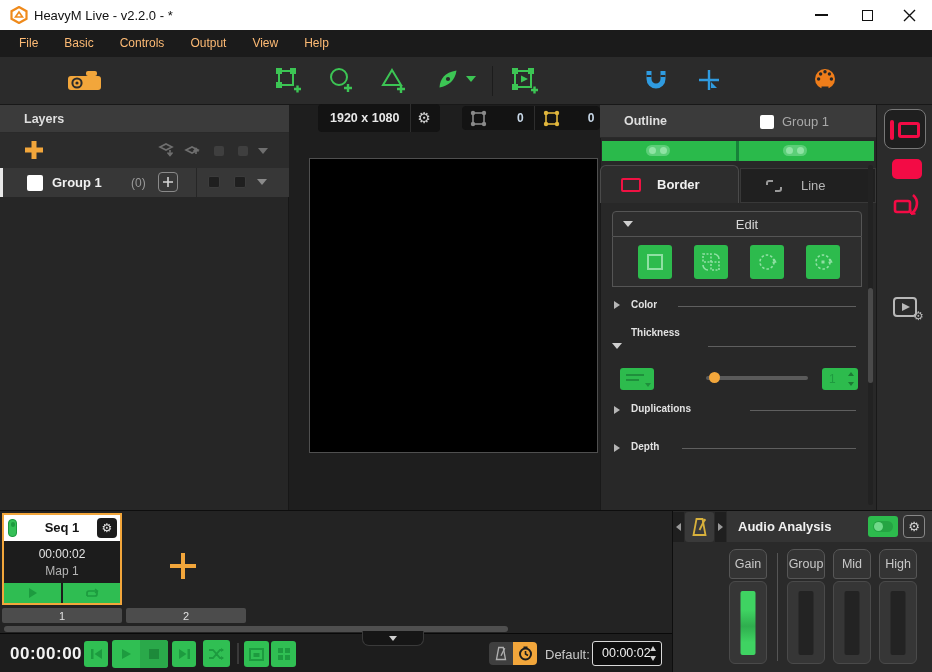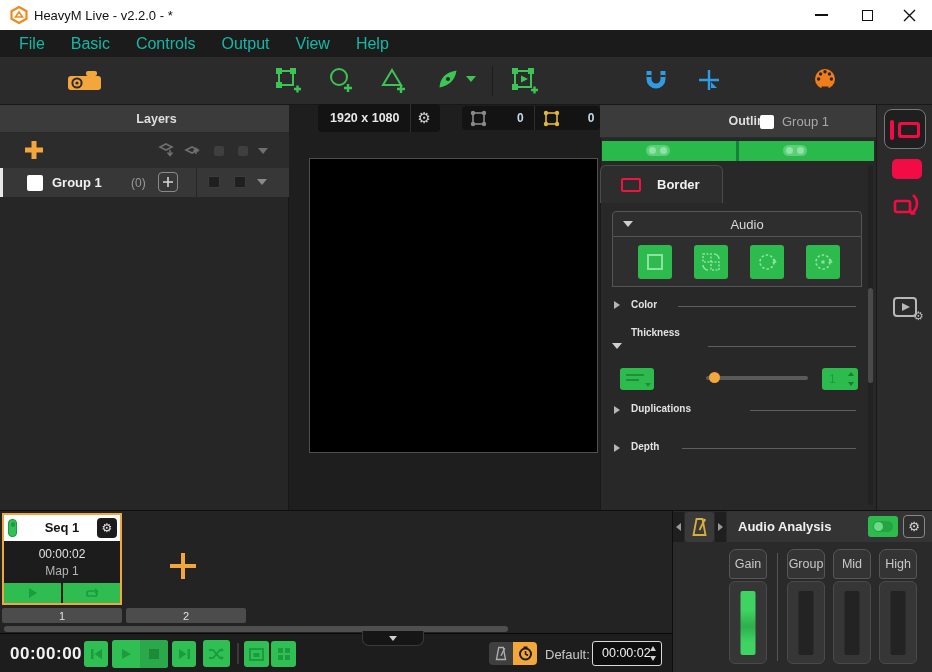--- a/index.html
+++ b/index.html
@@ -7,27 +7,27 @@
   #root{position:relative;width:932px;height:672px;background:#1e1e1e;
         font-family:"Liberation Sans",sans-serif;overflow:hidden;
         outline:1px solid #4e4e4e;outline-offset:-1px;}
   .abs{position:absolute;}
   
   .titlebar{left:0;top:0;width:932px;height:30px;background:#ffffff;}
   .title-text{left:34px;top:8px;font-size:13px;color:#111;}
   .win-btn{width:46px;height:30px;display:flex;align-items:center;justify-content:center;}
   
   .menubar{left:0;top:30px;width:932px;height:27px;background:#1b1b1b;display:flex;align-items:center;padding-left:6px;}
-  .menu-item{color:#14b8a6;font-size:16px;padding:0 13px;line-height:27px;}
+  .menu-item{color:#fdba74;font-size:12px;padding:0 13px;line-height:27px;}
   
   .toolbar{left:0;top:57px;width:932px;height:48px;background:#2b2b2b;border-bottom:1px solid #181818;}
   .tb-sep{background:#1c1c1c;width:1px;height:30px;}
   
   .panel-header{background:#3b3b3b;color:#dfdfdf;font-size:12.5px;font-weight:bold;
-                display:flex;align-items:center;padding-left:24px;border-bottom:1px solid #2a2a2a;justify-content:center;}
+                display:flex;align-items:center;padding-left:24px;border-bottom:1px solid #2a2a2a;}
   .left-panel{left:0;top:105px;width:289px;height:405px;background:#262626;border-right:1px solid #171717;}
   .sq-dim{background:#3f3f3f;border-radius:2px;}
   .sq-dark{background:#1f1f1f;border:1px solid #3c3c3c;border-radius:2px;}
   .tri-down{width:0;height:0;border-left:5px solid transparent;border-right:5px solid transparent;border-top:6px solid #9a9a9a;}
   .tri-right{width:0;height:0;border-top:4.5px solid transparent;border-bottom:4.5px solid transparent;border-left:6px solid #b5b5b5;}
   .gear{font-family:"DejaVu Sans",sans-serif;line-height:1;}
   
   .res-btn{left:318px;top:104px;width:122px;height:28px;background:#131313;border-radius:4px;
            display:flex;align-items:center;color:#e8e8e8;font-size:12.5px;font-weight:bold;}
   .counter-box{left:462px;top:106px;width:138px;height:24px;background:#131313;border-radius:4px;
@@ -220,28 +220,34 @@
     <div class="abs" style="left:134px;top:0;width:3px;height:20px;background:#17813a"></div>
     <div class="abs toggle-pill" style="left:44px;top:4px">
       <div class="toggle-dot"></div>
         <div class="toggle-dot"></div>
     </div>
     <div class="abs toggle-pill" style="left:181px;top:4px">
       <div class="toggle-dot"></div>
         <div class="toggle-dot"></div>
     </div>
   </div>
-  <div class="abs tab" style="left:600px;top:165px;width:123px;height:38px;background:#2d2d2d;border:1px solid #4a4a4a;border-bottom:none;border-radius:6px 6px 0 0;color:#f0f0f0;font-weight:bold">
+  <div class="abs tab" style="left:600px;top:165px;width:139px;height:38px;background:#2d2d2d;border:1px solid #4a4a4a;border-bottom:none;border-radius:6px 6px 0 0;color:#f0f0f0;font-weight:bold">
     <div style="width:20px;height:14px;border:2.4px solid #ef1243;border-radius:2px;margin-left:20px"></div>
     <span style="margin-left:16px">Border</span>
   </div>
+  <div class="abs tab" style="left:740px;top:168px;width:136px;height:35px;background:#202020;border:1px solid #383838;color:#b5b5b5">
+    <svg style="margin-left:24px" width="18" height="14" viewBox="0 0 18 14">
+      <path d="M2 6 V4 a2 2 0 0 1 2 -2 h4 M16 8 v2 a2 2 0 0 1 -2 2 h-4" fill="none" stroke="#9a9a9a" stroke-width="2"></path>
+    </svg>
+    <span style="margin-left:18px">Line</span>
+  </div>
 
   <div class="abs" style="left:612px;top:211px;width:250px;height:26px;background:#2e2e2e;border:1px solid #555;border-radius:4px 4px 0 0;display:flex;align-items:center">
     <div class="tri-down" style="margin-left:10px;border-top-color:#cfcfcf"></div>
-    <span style="flex:1;text-align:center;font-size:13px;color:#d8d8d8">Audio</span>
+    <span style="flex:1;text-align:center;font-size:13px;color:#d8d8d8">Edit</span>
   </div>
   <div class="abs" style="left:612px;top:237px;width:250px;height:50px;background:#2e2e2e;border:1px solid #555;border-top:none;display:flex;align-items:center;gap:22px;padding-left:25px">
     <div class="preset-btn">
       <svg width="20" height="20" viewBox="0 0 20 20">
           <rect x="3" y="3" width="14" height="14" fill="none" stroke="#8fe0a3" stroke-width="2"></rect>
         </svg>
     </div>
     <div class="preset-btn">
       <svg width="22" height="22" viewBox="0 0 22 22" fill="none" stroke="#8fe0a3" stroke-width="1.6">
         <rect x="3" y="3" width="8" height="8" stroke-dasharray="2 1.5"></rect>

